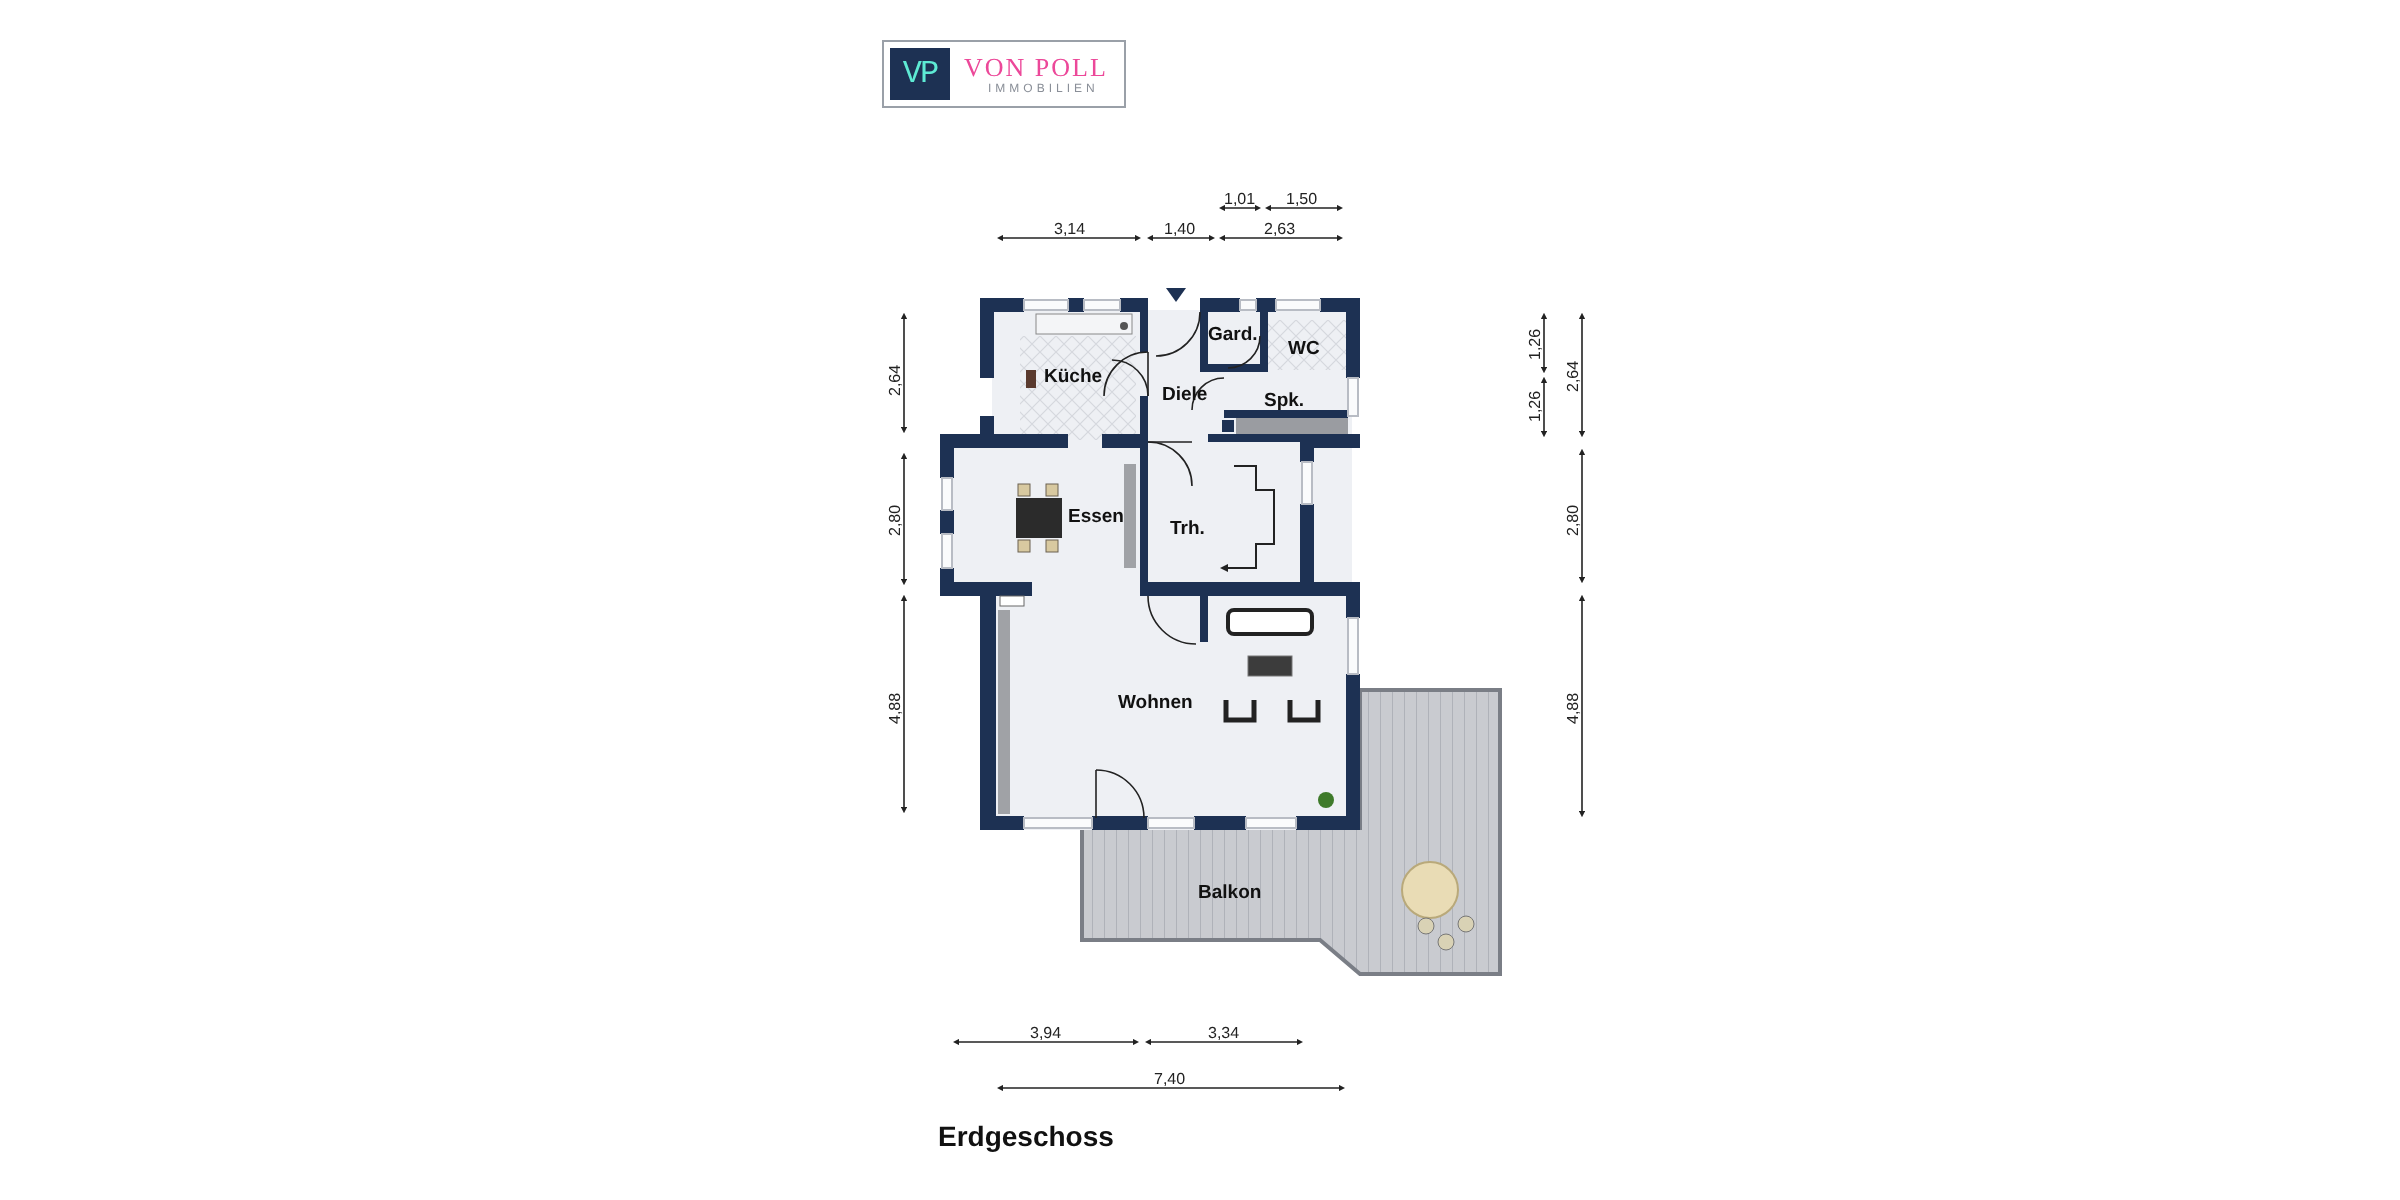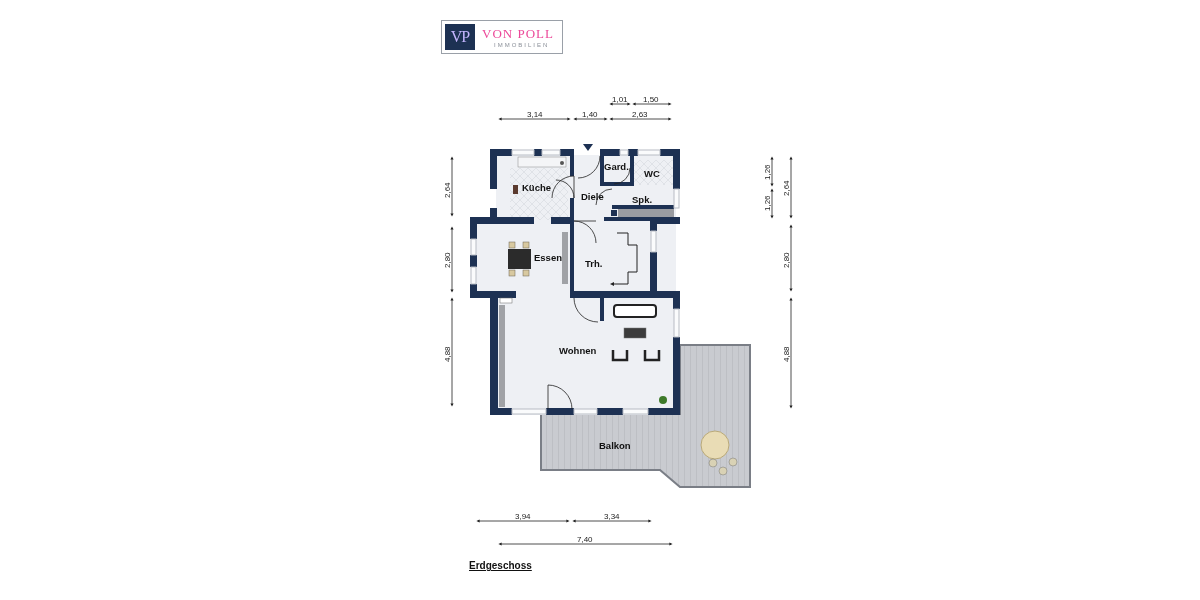--- a/index.html
+++ b/index.html
@@ -1,24 +1,24 @@
 <!DOCTYPE html>
 <html><head>
 <meta charset="utf-8">
 <style>
   html, body { margin:0; padding:0; background:#ffffff; }
   body { width:1200px; height:600px; position:relative; overflow:hidden; font-family:"Liberation Sans", sans-serif; }
   .logo { position:absolute; left:441px; top:20px; width:122px; height:34px; border:1px solid #9aa0a8; background:#fff; box-sizing:border-box; }
-  .logo-mark { position:absolute; left:3px; top:3px; width:30px; height:26px; background:#1d3153; color:#c4b5fd; font-family:Liberation Serif, serif; font-size:16px; line-height:26px; text-align:center; letter-spacing:-1px; }
+  .logo-mark { position:absolute; left:3px; top:3px; width:30px; height:26px; background:#1d3153; color:#5eead4; font-family:Liberation Mono, monospace; font-size:16px; line-height:26px; text-align:center; letter-spacing:-1px; }
   .logo-name { position:absolute; left:40px; top:5px; font-family:"Liberation Serif", serif; font-size:13px; color:#ec4899; letter-spacing:1px; white-space:nowrap; }
   .logo-sub { position:absolute; left:52px; top:21px; font-size:6px; color:#8a8f98; letter-spacing:2px; white-space:nowrap; }
   svg { position:absolute; left:0; top:0; }
   .dim { font-size:8px; fill:#222; font-family:"Liberation Sans", sans-serif; }
   .room { font-size:9.5px; font-weight:bold; fill:#111; font-family:"Liberation Sans", sans-serif; }
-  .floor-label { position:absolute; left:469px; top:560px; font-size:10px; font-weight:bold; color:#111;text-decoration:underline; }
+  .floor-label { position:absolute; left:469px; top:560px; font-size:14px; font-weight:bold; color:#111; }
 </style>
 </head>
 <body>
 
 <div class="logo">
   <div class="logo-mark">VP</div>
   <div class="logo-name">VON POLL</div>
   <div class="logo-sub">IMMOBILIEN</div>
 </div>
 

